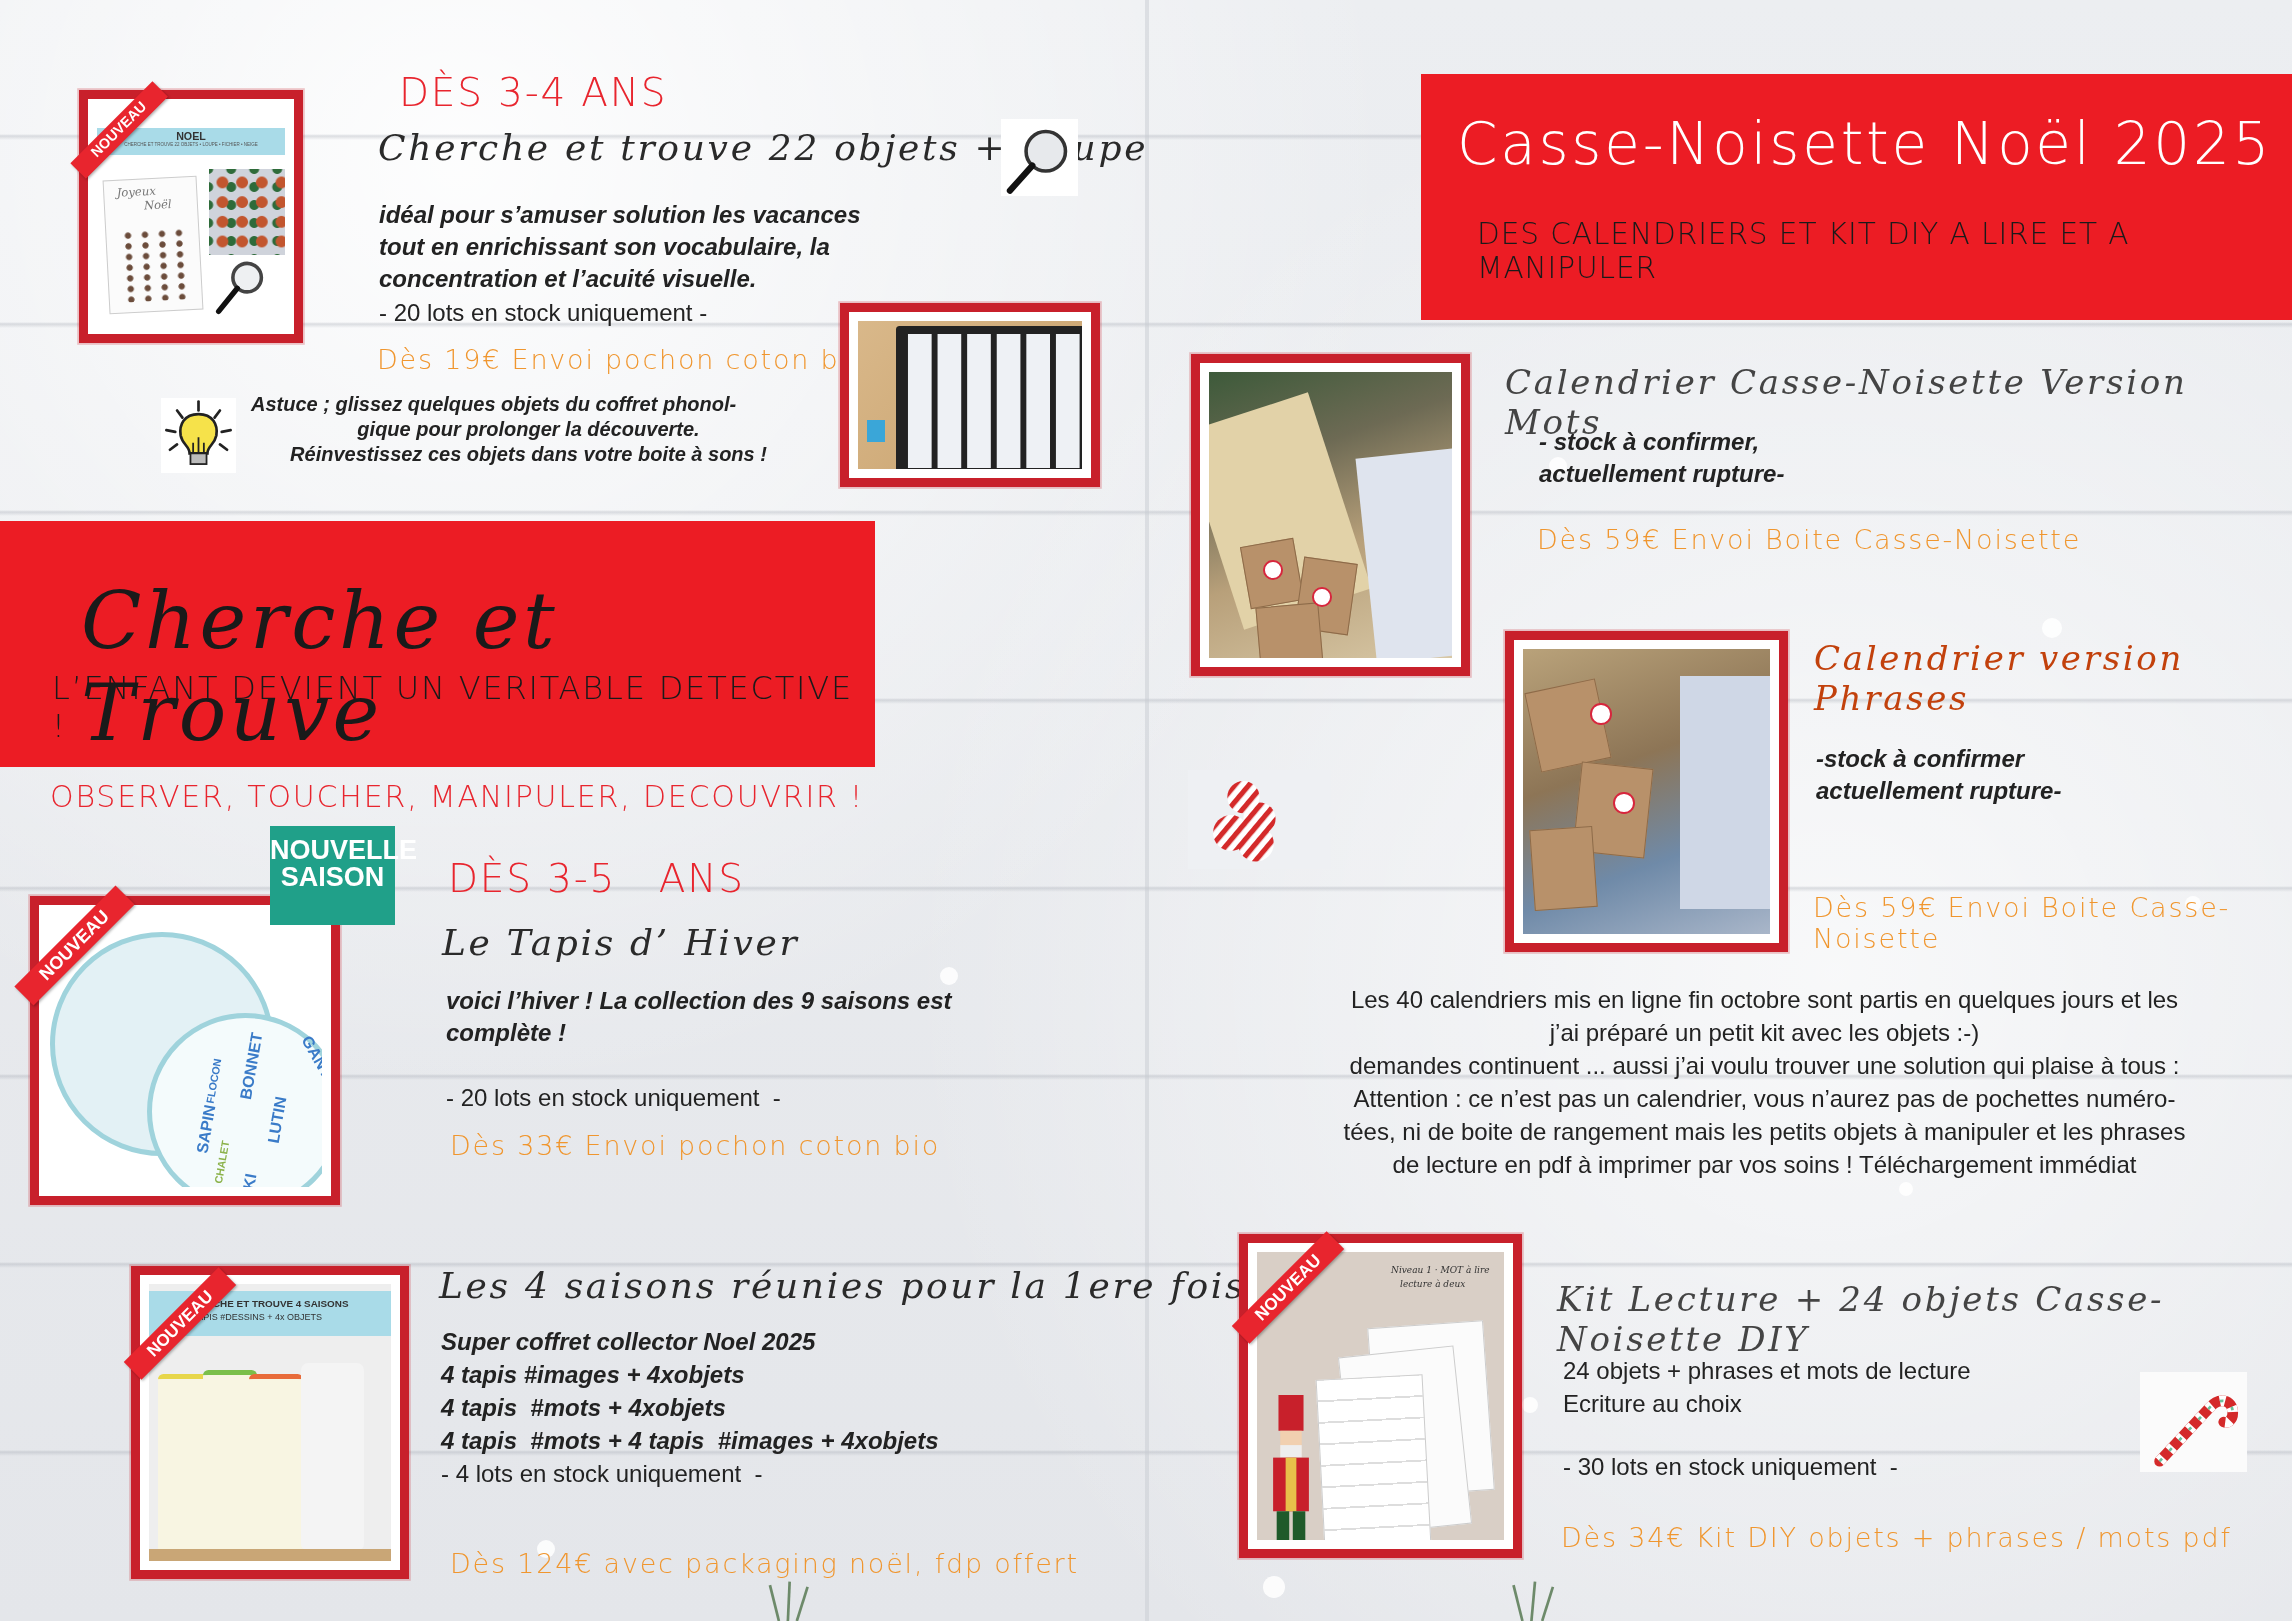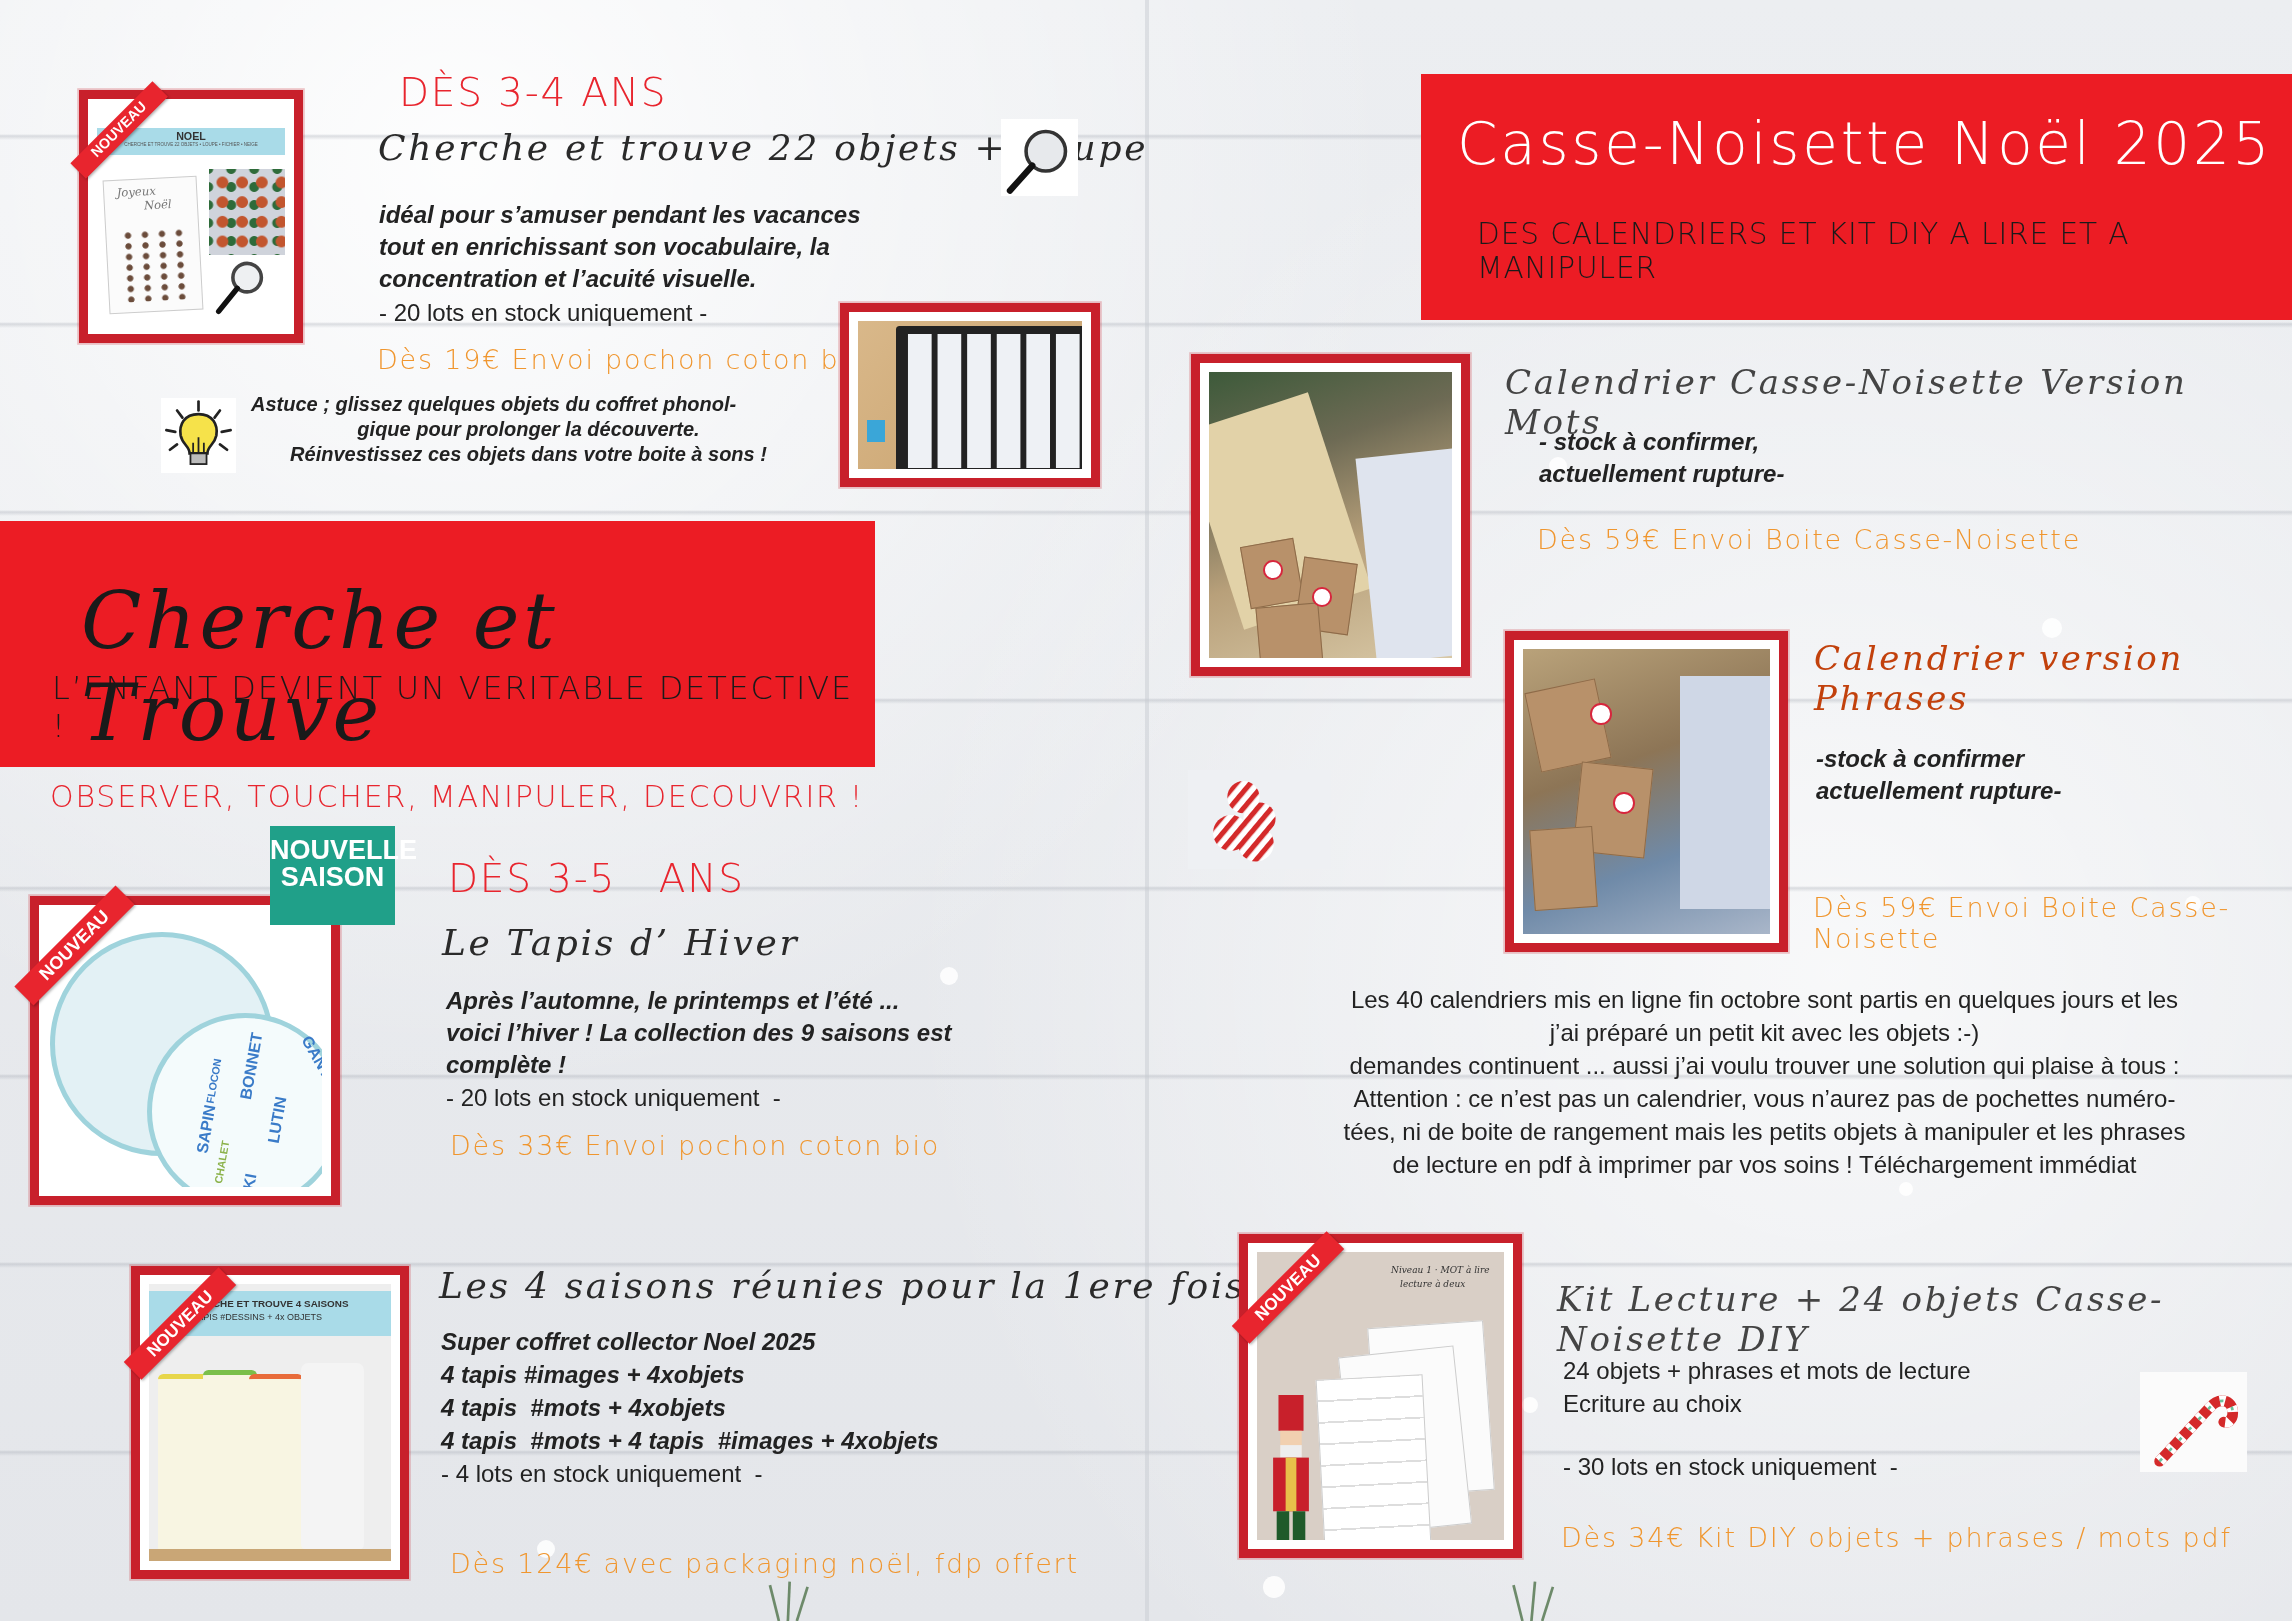--- a/index.html
+++ b/index.html
@@ -113,21 +113,21 @@
 <div class="abs script" style="left:378px;top:127px;font-size:36px;">Cherche et trouve 22 objets + Loupe</div>
 
 <div class="abs" style="left:1001px;top:119px;width:77px;height:77px;background:#fff;">
   <svg width="77" height="77" viewBox="0 0 86 86">
     <circle cx="50" cy="36" r="22" fill="#e7e9ec" stroke="#333" stroke-width="4"></circle>
     <line x1="35" y1="52" x2="10" y2="80" stroke="#111" stroke-width="7" stroke-linecap="round"></line>
   </svg>
 </div>
 
 <div class="abs bold-it" style="left:379px;top:199px;font-size:24px;line-height:32px;">
-  <div>idéal pour s’amuser pendant les vacances</div>
+  <div>idéal pour s’amuser solution les vacances</div>
   <div>tout en enrichissant son vocabulaire, la</div>
   <div>concentration et l’acuité visuelle.</div>
 </div>
 <div class="abs it" style="left:379px;top:299px;font-size:24px;">- 20 lots en stock uniquement -</div>
 <div class="abs thin orange-t" style="left:377px;top:344px;font-size:27px;">Dès 19€ Envoi pochon coton bio</div>
 
 <div class="frame" style="left:840px;top:303px;width:260px;height:184px;">
   <div class="inner photo-cabinet">
     <div class="cabinet-box" style="left:38px;top:5.4px;width:193px;height:152px;"></div>
     <div style="position:absolute;left:47px;top:12.5px;width:176px;height:134px;
@@ -181,21 +181,20 @@
   <div class="ribbon" style="left:-36px;top:27px;width:143px;height:27px;font-size:18px;line-height:27px;">NOUVEAU</div>
 </div>
 <div class="badge-nouvelle" style="left:270px;top:826px;width:125px;height:99px;padding-top:10.7px;">
   <div style="font-size:27px;">NOUVELLE</div>
   <div style="font-size:27px;">SAISON</div>
 </div>
 
 <div class="abs thin red-t" style="left:448px;top:856px;font-size:39px;white-space:pre;">DÈS 3-5   ANS</div>
 <div class="abs script" style="left:442px;top:922px;font-size:36px;">Le Tapis d’ Hiver</div>
 <div class="abs bold-it" style="left:446px;top:985px;font-size:24px;line-height:32px;">
-  <div>Après l’automne, le printemps et l’été ...</div>
   <div>voici l’hiver ! La collection des 9 saisons est</div>
   <div>complète !</div>
 </div>
 <div class="abs it" style="left:446px;top:1084px;font-size:24px;white-space:pre;">- 20 lots en stock uniquement  -</div>
 <div class="abs thin orange-t" style="left:450px;top:1130px;font-size:27px;">Dès 33€ Envoi pochon coton bio</div>
 
 <div class="frame" style="left:131px;top:1266px;width:278px;height:313px;">
   <div class="inner" style="background:#eee;">
     <div style="position:absolute;left:0;top:7.2px;width:100%;height:45px;background:#a9dbe8;">
       <div style="font-size:9.9px;font-weight:700;color:#333;padding:7.2px 0 0 36px;white-space:nowrap;">CHERCHE ET TROUVE 4 SAISONS</div>

